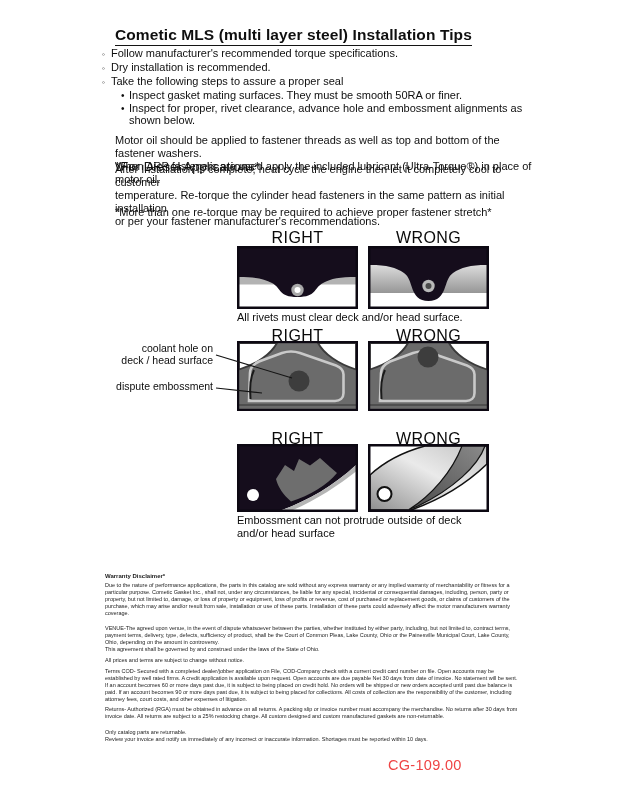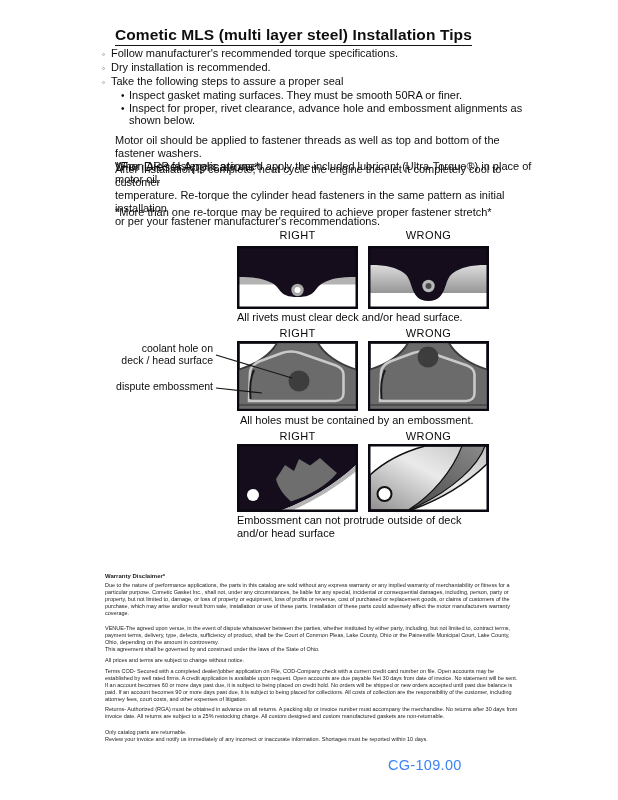--- a/index.html
+++ b/index.html
@@ -19,39 +19,39 @@
   .bmark{width:9px;font-size:8px;flex:0 0 9px;}
   .sub{margin-left:19px;}
   .smark{width:8px;font-size:10px;flex:0 0 8px;}
 
   .dieselhead{left:115px;top:116px;font-size:13px;font-weight:normal;letter-spacing:.1px;margin-top:43px;}
   .body-par{left:115px;font-size:11px;line-height:13px;width:420px;}
   .p1{top:134px;}
   .p2{top:163px;}
   .note{top:206px;}
 
-  .dlabel{width:121px;text-align:center;font-size:11px;letter-spacing:.4px;color:#0a0a0a;}
+  .dlabel{width:121px;text-align:center;font-size:16px;letter-spacing:.4px;color:#0a0a0a;}
   .r1lab{top:229px;} .r2lab{top:327px;} .r3lab{top:430px;}
   .colL{left:237px;} .colR{left:368px;}
   .panel{width:121px;display:block;}
   .r1p{top:246px;} .r2p{top:341px;} .r3p{top:444px;}
   .caption{font-size:11px;line-height:12.5px;color:#0d0d0d;}
   .cap1{left:237px;top:311px;}
   .cap2{left:240px;top:414px;}
   .cap3{left:237px;top:514px;}
 
   .ptr-label{font-size:10.5px;line-height:11.5px;text-align:right;width:122px;left:91px;color:#0d0d0d;}
   .ptrA{top:343px;} .ptrB{top:381px;}
   .overlay{left:0;top:0;width:618px;height:800px;pointer-events:none;z-index:5;}
 
   .fine{left:105px;width:413px;font-size:5.5px;line-height:6.9px;color:#1c1c1c;}
   .finehead{top:573px;font-weight:bold;font-size:6px;}
   .fw{top:582px;} .fv{top:625px;} .fp{top:657px;} .ft{top:668px;} .fr{top:706px;} .fc{top:729px;}
 
-  .pagenum{left:388px;top:757px;font-size:14.5px;letter-spacing:.3px;color:#3b82f6;}
+  .pagenum{left:388px;top:757px;font-size:14.5px;letter-spacing:.3px;color:#ef4444;}
 </style>
 </head>
 <body>
 
 <div class="page">
 
   <div class="abs title">Cometic MLS (multi layer steel) Installation Tips</div>
 
   <div class="abs bullets">
     <div class="bline">
@@ -137,21 +137,20 @@
     <rect width="121" height="70" fill="#6b6b6b"></rect>
     <path d="M2,64 H119" stroke="#4f4f4f" stroke-width="2"></path>
     <path d="M2,2 H40 C34,13 20,23 2,28.5 Z" fill="#ffffff" stroke="#3a3a3a" stroke-width="1.8"></path>
     <path d="M119,2 H81 C87,13 101,23 119,28.5 Z" fill="#ffffff" stroke="#3a3a3a" stroke-width="1.8"></path>
     <path d="M12,60 L13,32 C13,27 16,23.5 22,20.5 L45,12 C51,10 57,10 63,12 L99,24.5 C104,26.5 106.5,29.5 106.5,33.5 L106.5,52 C106.5,57 103,60 98,60 Z" fill="none" stroke="#c9c9c9" stroke-width="2.6"></path>
     <path d="M13.5,58 C12.5,46 13.5,36 17,29" fill="none" stroke="#1a1a1a" stroke-width="2"></path>
     <circle cx="60" cy="16" r="10.5" fill="#3d3d3d"></circle>
     <rect x="1.1" y="1.1" width="118.8" height="67.8" fill="none" stroke="#0c0812" stroke-width="2.2"></rect>
   </svg>
 
-  <div class="abs caption cap2">All holes must be contained by an embossment.</div>
 
   <div class="abs dlabel r3lab colL">RIGHT</div>
   <div class="abs dlabel r3lab colR">WRONG</div>
 
   <svg class="abs panel r3p colL" width="121" height="68" viewBox="0 0 121 68">
     <rect width="121" height="68" fill="#ffffff"></rect>
     <path d="M2,2 H119 V21 C97,41.5 71,56.5 45,66 H2 Z" fill="#150d1c"></path>
     <path d="M119,21 C97,41.5 71,56.5 45,66 L56,66 C80,55.5 102,41 119,27.5 Z" fill="#b5b5b5"></path>
     <path d="M39,35 L48,21 L57,27 L62,15 L73,21.5 L83,14 L93,23 L100,29 C90,41 73,51.5 54,57.5 C46,50.5 41,43 39,35 Z" fill="#6e6e6e"></path>
     <circle cx="16" cy="51" r="6" fill="#ffffff"></circle>

